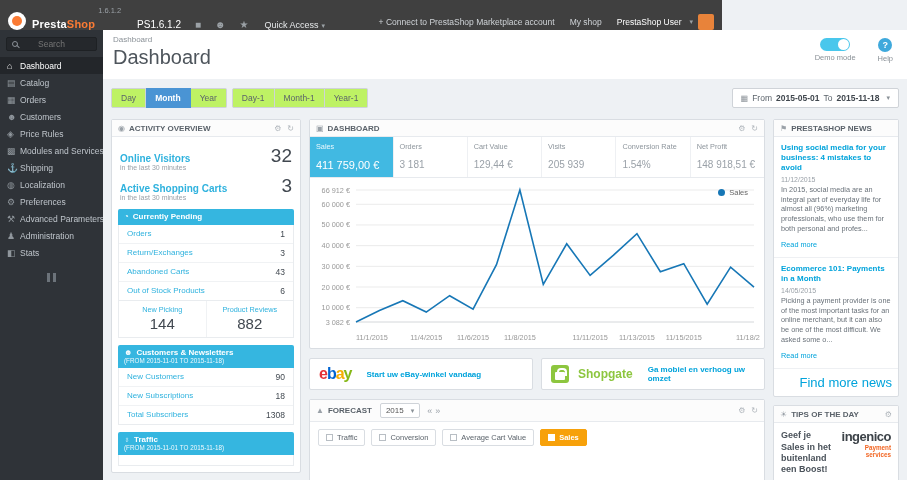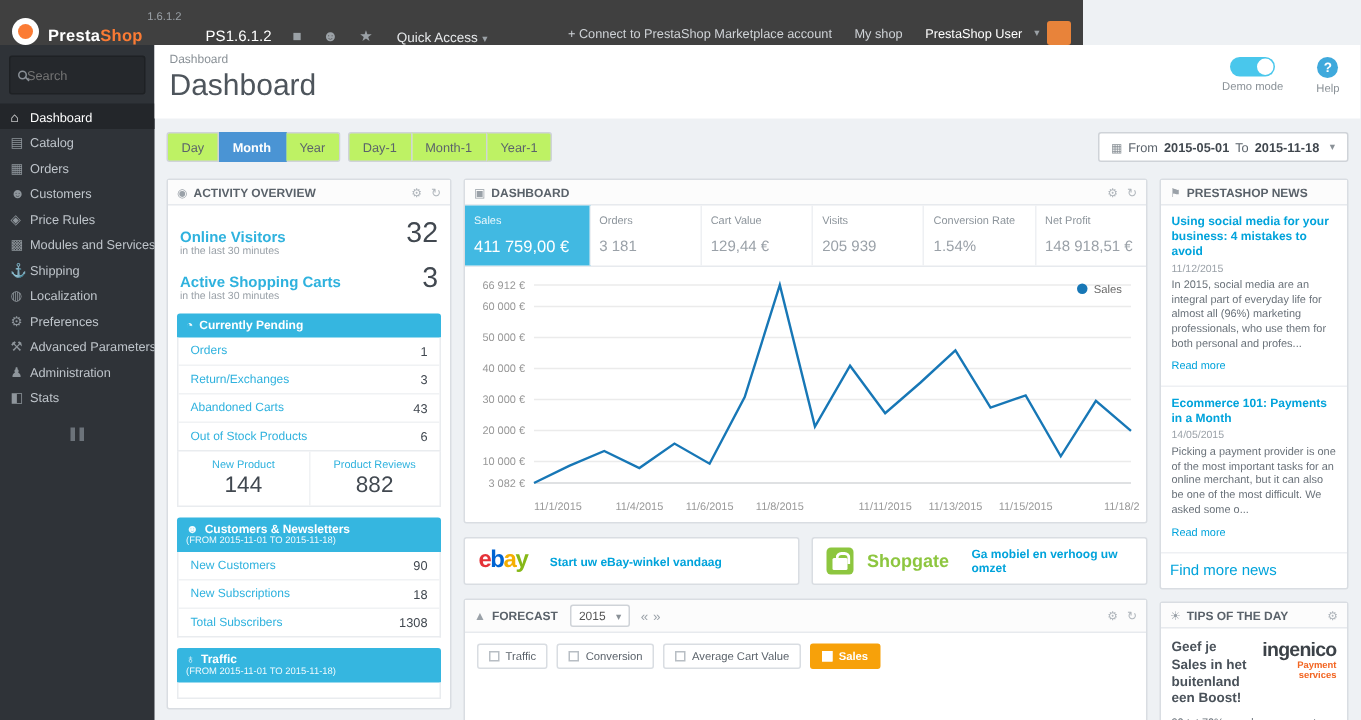--- a/index.html
+++ b/index.html
@@ -16,21 +16,21 @@
   .tb-ico{font-size:10px;color:#9ba1a6;margin-left:14px;cursor:pointer}
   .quick{font-size:9px;color:#e6e8ea;margin-left:16px;cursor:pointer}
   .caret{font-size:7px;color:#9ba1a6;margin-left:3px}
   .tb-right{margin-left:auto;display:flex;align-items:center;gap:15px;padding-right:8px}
   .tb-link{font-size:8.5px;color:#cfd3d7;cursor:pointer;white-space:nowrap}
   .tb-user{display:flex;align-items:center;gap:5px;font-size:8.5px;color:#fff;cursor:pointer}
   .avatar{width:16px;height:16px;border-radius:2px;background:#e8833a;flex:none}
 
   
   .sidebar{position:absolute;top:30px;left:0;width:103px;bottom:0;background:#2f3338}
-  .search-box{margin:7px 6px 6px;height:26px;background:#25282c;border:1px solid #1e2124;border-radius:2px;display:flex;align-items:center;padding:0 5px;gap:0}
+  .search-box{margin:7px 6px 6px;height:14px;background:#25282c;border:1px solid #1e2124;border-radius:2px;display:flex;align-items:center;padding:0 5px;gap:20px}
   .mag{width:6px;height:6px;border:1px solid #8a9097;border-radius:50%;position:relative;flex:none}
   .mag:after{content:'';position:absolute;width:4px;height:1px;background:#8a9097;transform:rotate(45deg);right:-3px;bottom:-1px}
   .search-box input{background:transparent;border:none;outline:none;color:#aab0b6;font-size:8.5px;width:100%;font-family:"Liberation Sans",sans-serif}
   .nav-item{height:17px;display:flex;align-items:center;padding:0 7px;font-size:8.5px;color:#bfc5cb;cursor:pointer;white-space:nowrap;overflow:hidden}
   .nav-item .ni-ico{width:13px;font-size:9px;color:#8f969c;flex:none}
   .nav-item.active{background:#23262a;color:#fff}
   .nav-item.active .ni-ico{color:#fff}
   .collapse-ctl{margin:12px auto 0;width:14px;display:flex;gap:3px;justify-content:center;cursor:pointer}
   .collapse-ctl i{width:3px;height:9px;background:#6c737a;display:block}
 
@@ -127,21 +127,21 @@
   .leg .cb{width:7px;height:7px;border:1px solid #b8bec4;background:#fff;flex:none}
   .leg.on{background:#f7a10a;border-color:#f7a10a;color:#fff;font-weight:bold}
   .leg.on .cb{border-color:#fff}
 
   
   .article{padding:6px 7px;border-bottom:1px solid #eef0f3}
   .a-title{color:#00a3db;font-size:8px;font-weight:bold;line-height:1.25;cursor:pointer}
   .a-date{font-size:7px;color:#9aa1a8;margin:3px 0 2px}
   .a-body{font-size:7.3px;color:#6a727a;line-height:1.32}
   .read-more{color:#00a3db;font-size:7.3px;margin-top:2px;display:inline-block;cursor:pointer}
-  .find-news{text-align:left;padding:6px;font-size:10px;color:#00a3db;cursor:pointer}
+  .find-news{text-align:right;padding:6px;font-size:13px;color:#00a3db;cursor:pointer}
   .tips{margin-top:8px;min-height:130px}
   .tips-body{padding:7px}
   .tips-top{display:flex;gap:4px}
   .tips-heading{font-size:9px;font-weight:bold;color:#4a525a;width:52%;line-height:1.25}
   .ingenico{margin-left:auto;text-align:right}
   .ing-name{font-size:13px;font-weight:bold;color:#3c4248;letter-spacing:-.5px;line-height:1}
   .ing-sub{font-size:6.3px;color:#f26522;font-weight:bold;margin-top:1px}
   .tips-text{font-size:7.3px;color:#6a727a;line-height:1.35;margin-top:6px}
 </style>
 </head>
@@ -306,21 +306,21 @@
                 <span class="val">43</span>
               </div>
             <div class="srow">
                 <span class="lbl">Out of Stock Products</span>
                 <span class="val">6</span>
               </div>
           </div>
 
           <div class="notif-cells">
             <div class="ncell">
-                <div class="lbl">New Product</div>
+                <div class="lbl">New Picking</div>
                 <div class="val">144</div>
               </div>
             <div class="ncell">
                 <div class="lbl">Product Reviews</div>
                 <div class="val">882</div>
               </div>
           </div>
 
           <div class="sec-bar"><span class="ic">☻</span><span>Customers &amp; Newsletters</span><span class="sec-sub">(FROM 2015-11-01 TO 2015-11-18)</span></div>
           <div class="sec-rows">

